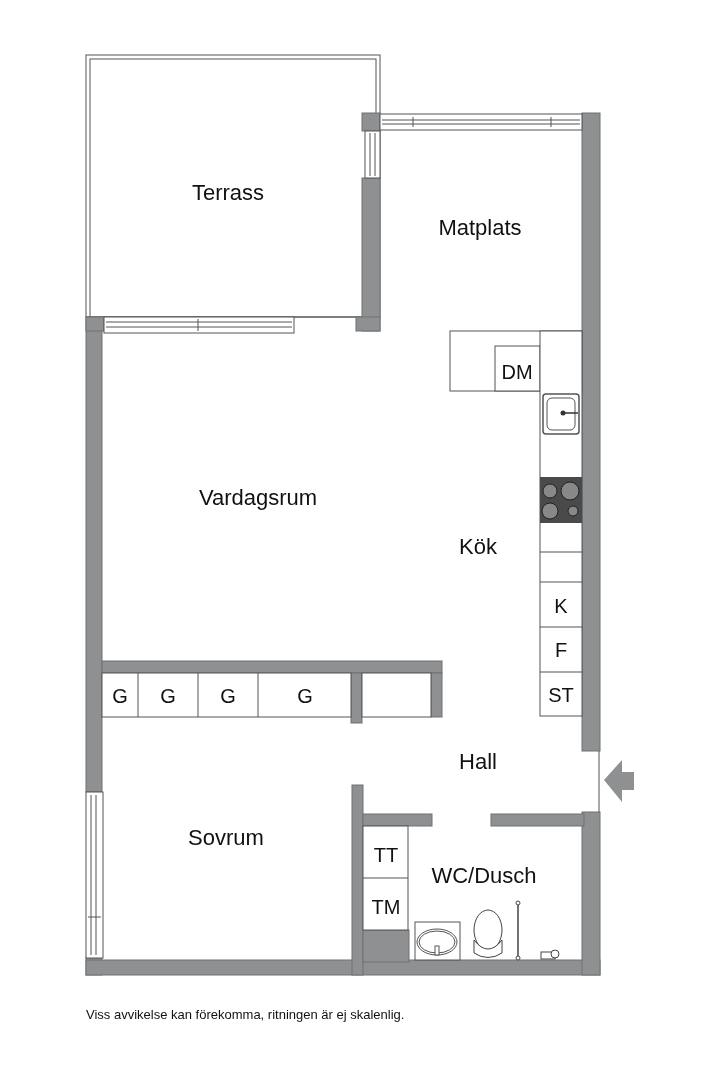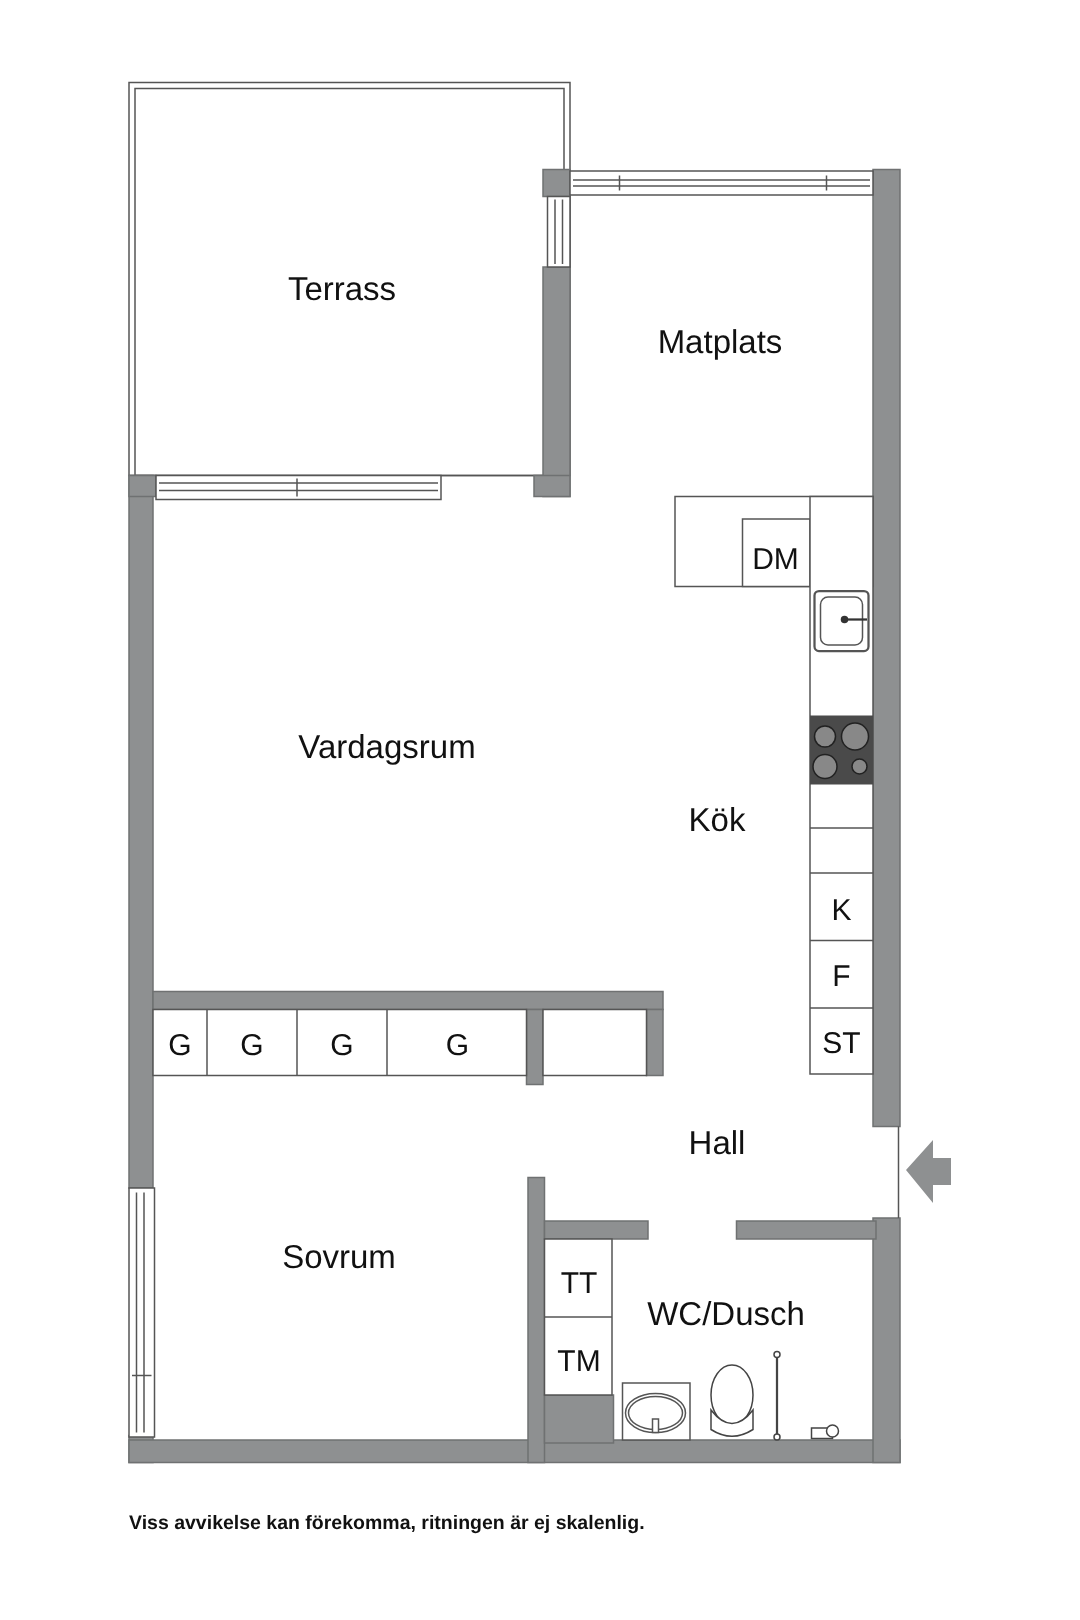--- a/index.html
+++ b/index.html
@@ -4,21 +4,21 @@
 <style>
   html, body { margin:0; padding:0; background:#ffffff; }
   body { width:720px; height:1080px; position:relative; overflow:hidden; font-family:"DejaVu Sans", sans-serif; }
   svg { position:absolute; left:0; top:0; }
   .wall { fill:#8e9091; stroke:#6f7172; stroke-width:1; }
   .thin { fill:none; stroke:#555; stroke-width:1; }
   .fix { fill:#fff; stroke:#555; stroke-width:1; }
   .lbl { font-family:"Liberation Sans", sans-serif; fill:#111; }
   .room { font-size:22px; }
   .app { font-size:20px; }
-  .note { position:absolute; left:86px; top:1007px; font-size:13px; color:#111; font-family:"Liberation Sans", sans-serif;font-weight:bold; }
+  .note { position:absolute; left:86px; top:1007px; font-size:13px; color:#111; font-family:"Liberation Sans", sans-serif; }
 </style>
 </head>
 <body>
 
 <svg width="720" height="1080" viewBox="0 0 720 1080">
 
   <g>
     <rect x="86" y="55" width="294" height="262" fill="none" stroke="#555" stroke-width="1"></rect>
     <rect x="90" y="59" width="286" height="258" fill="none" stroke="#555" stroke-width="1"></rect>
   </g>

